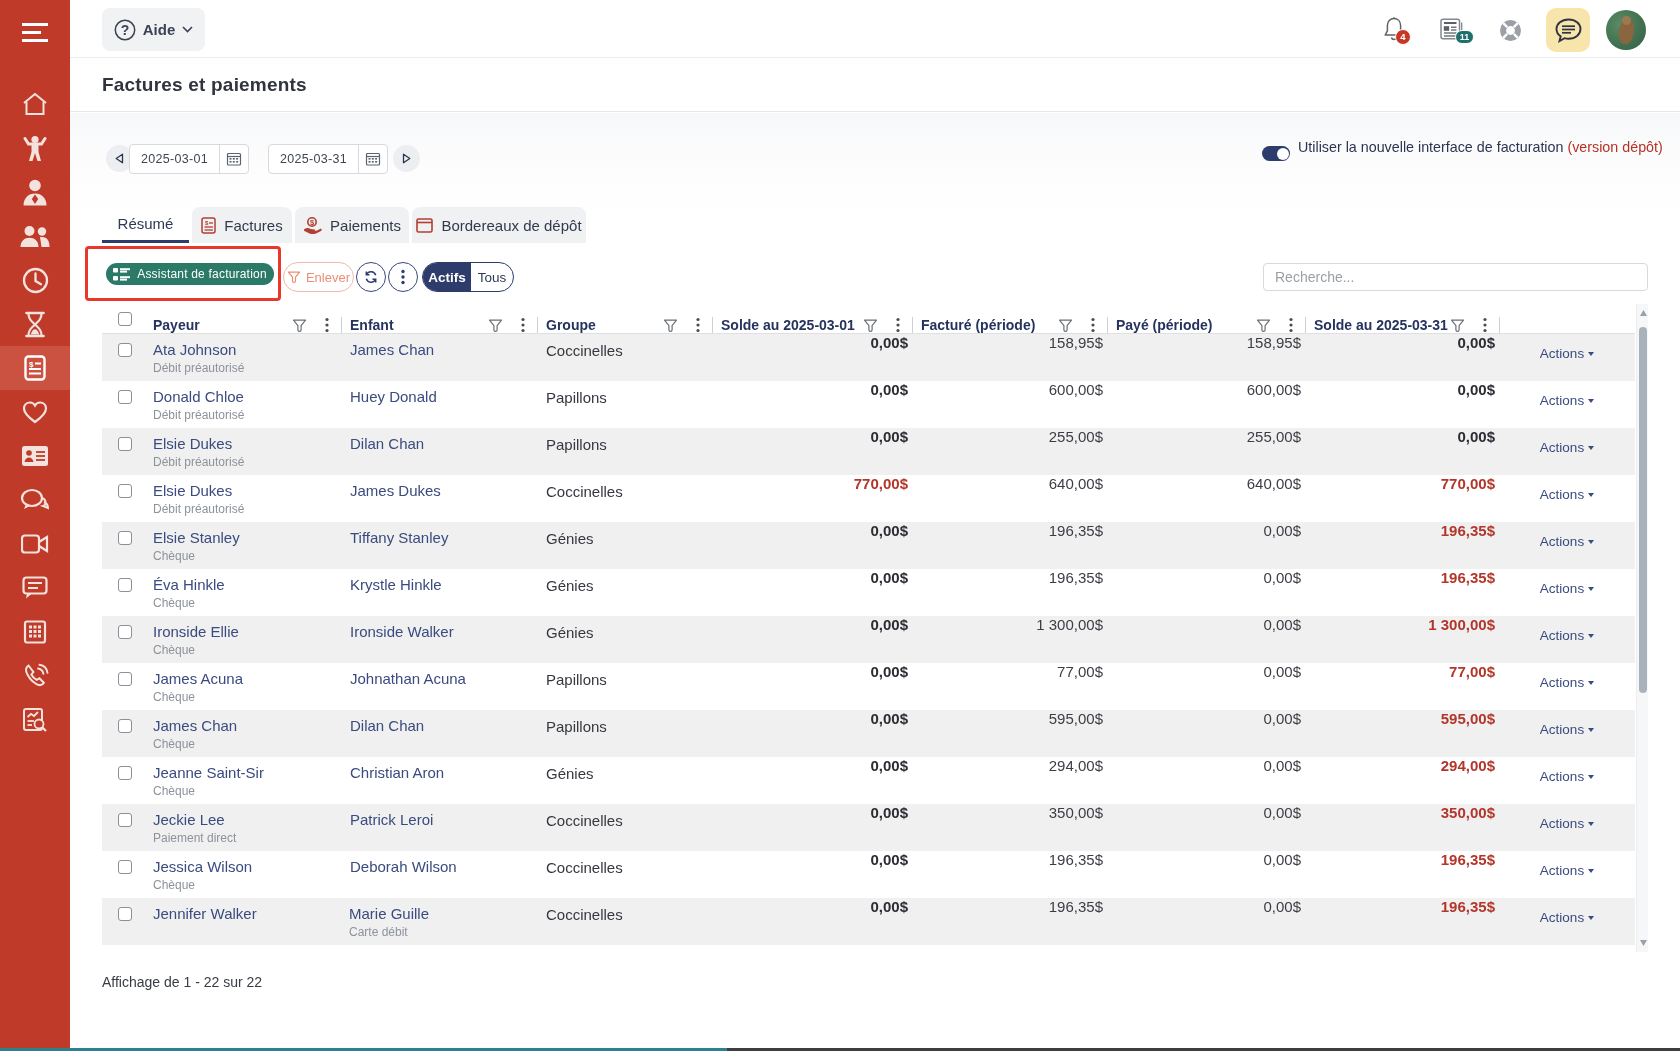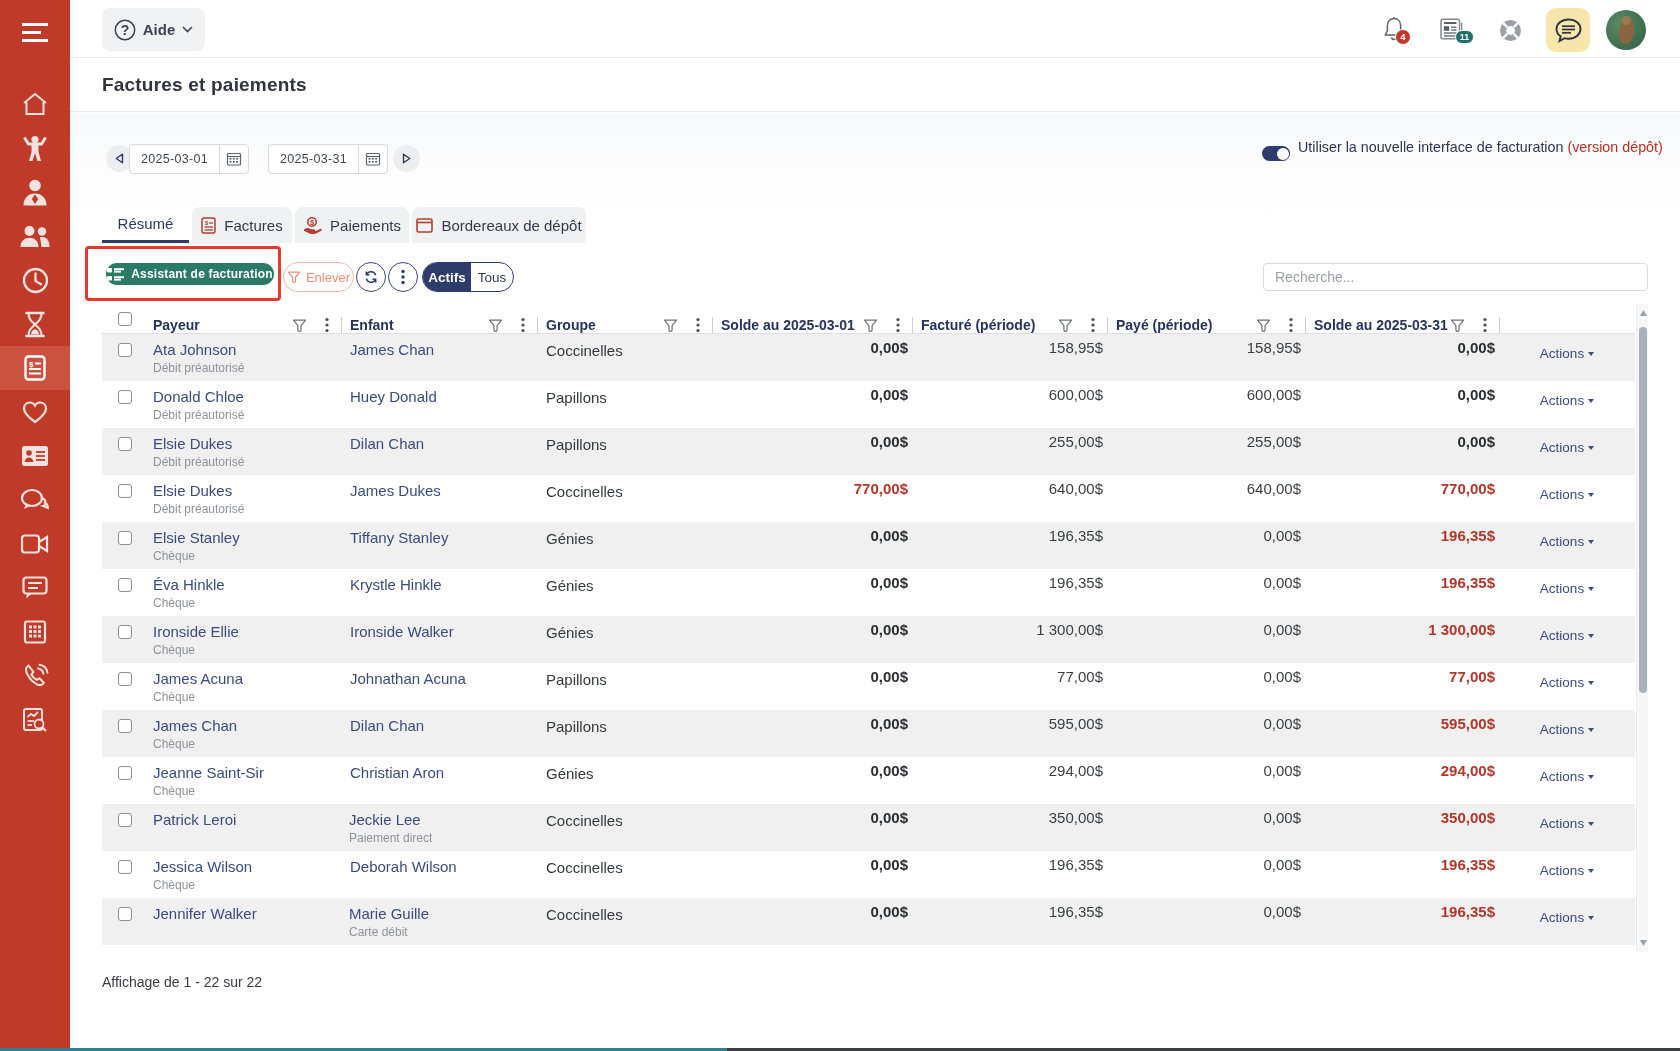--- a/index.html
+++ b/index.html
@@ -24,21 +24,21 @@
 
 #toggle{position:absolute;left:1192px;top:33px;width:28px;height:15px;background:#2d3c6b;border-radius:8px}
 #toggle::after{content:"";position:absolute;right:1.5px;top:1.5px;width:12px;height:12px;border-radius:50%;background:#fff}
 #togglelab{position:absolute;left:1228px;top:26px;font-size:14.3px;color:#2b3550;white-space:nowrap}
 #togglelab .beta{color:#b73226}
 
 .tab{position:absolute;top:94px;height:36px;background:#f0f1f3;border-radius:8px 8px 0 0;display:flex;align-items:center;justify-content:center;gap:8px;font-size:15px;color:#333a4e}
 .tab.on{background:#fff;color:#2d3a55;font-weight:normal;border-bottom:3px solid #2d3c6b}
 
 #annot{position:absolute;left:15px;top:133px;width:196px;height:55px;border:3px solid #e8382b;border-radius:4px}
-#greenbtn{position:absolute;left:36px;top:150px;width:168px;height:22px;border-radius:14.5px;background:#2b7a68;color:#fff;font-size:12px;font-weight:bold;letter-spacing:.2px;display:flex;align-items:center;justify-content:center;gap:7px;white-space:nowrap}
+#greenbtn{position:absolute;left:36px;top:150px;width:168px;height:22px;border-radius:14.5px;background:#2b7a68;color:#fff;font-size:12px;font-weight:normal;letter-spacing:.2px;display:flex;align-items:center;justify-content:center;gap:7px;white-space:nowrap}
 #enlever{position:absolute;left:213px;top:149px;width:71px;height:30px;border:1px solid #f0b9ab;border-radius:15px;background:#fff;color:#ec8d74;font-size:13px;display:flex;white-space:nowrap;align-items:center;justify-content:center;gap:5px}
 .cbtn{position:absolute;top:149px;width:30px;height:30px;border:1px solid #39477a;border-radius:50%;background:#fff;display:flex;align-items:center;justify-content:center}
 #seg{position:absolute;left:352px;top:149px;height:30px;border:1px solid #2d3c6b;border-radius:15px;overflow:hidden;display:flex;background:#fff}
 #seg .s1{width:48px;background:#2d3c6b;color:#fff;font-weight:bold;font-size:13.5px;display:flex;align-items:center;justify-content:center}
 #seg .s2{width:42px;color:#2d3a55;font-size:13.5px;display:flex;align-items:center;justify-content:center}
 #search{position:absolute;left:1193px;top:150px;width:385px;height:28px;border:1px solid #d7d9dd;border-radius:4px;background:#fff;color:#9aa0a6;font-size:14px;line-height:26px;padding-left:11px}
 
 #thead{position:absolute;left:32px;top:191px;width:1533px;height:30px;background:#fff;border-bottom:1px solid #dfe0e2;display:flex}
 .hc{display:flex;align-items:flex-end;position:relative;padding-left:8px}
 .hc .ht{font-size:14px;font-weight:bold;color:#26335e;white-space:nowrap}
@@ -48,21 +48,21 @@
 .vsep{width:1px;height:16px;background:#ccd0d5;position:absolute;right:0}
 #tcbh{width:43px;display:flex;align-items:center}
 .cb{width:14px;height:14px;border:1px solid #8a8f98;border-radius:3px;background:#fff;display:inline-block;margin-left:16px}
 #tbody{position:absolute;left:32px;top:221px;width:1533px}
 .tr{display:flex;height:47px}
 .td{position:relative}
 .tcb{width:43px;padding-top:9px}
 .td .nm{font-size:15px;color:#3a4b7f;padding-top:7px;padding-left:8px;white-space:nowrap}
 .td .sb{font-size:12px;color:#8d929b;padding-top:3px;padding-left:8px}
 .td .gp{font-size:15px;color:#36383f;padding-top:8px;padding-left:8px}
-.td.num{font-size:15px;text-align:right;padding-top:5px;padding-right:5px}
+.td.num{font-size:15px;text-align:right;padding-right:5px}
 .td.num.b{font-weight:bold;color:#2b2d33}
 .td.num.n{color:#3c3e45}
 .td.num.red{font-weight:bold;color:#b3362b}
 .td.act{text-align:center;padding-top:10px}
 .ac{font-size:13.5px;color:#3a4b7f}
 .caret{display:inline-block;margin-left:4px;vertical-align:2px;border-left:3.5px solid transparent;border-right:3.5px solid transparent;border-top:4.5px solid #3a4b7f}
 
 #sbar{position:absolute;left:1566px;top:191px;width:12px;height:648px;background:#f6f7f8;border-left:1px solid #eceded}
 #sbar .thumb{position:absolute;left:2px;top:23px;width:8px;height:366px;border-radius:4px;background:#a9b2ba}
 #foot{position:absolute;left:32px;top:861px;font-size:14px;color:#383c44}
@@ -622,26 +622,26 @@
             <div class="gp">Génies</div>
           </div>
 <div class="td num b" style="width:200px">0,00$</div>
 <div class="td num n" style="width:195px">294,00$</div>
 <div class="td num n" style="width:198px">0,00$</div>
 <div class="td num red" style="width:194px">294,00$</div>
 <div class="td act" style="width:134px"><span class="ac">Actions</span><span class="caret"></span></div>
 </div>
 <div class="tr" style="background:#f0f0f0">
 <div class="td tcb"><span class="cb"></span></div>
-<div class="td" style="width:196px">
-            <div class="nm">Patrick Leroi</div>
-          </div>
 <div class="td" style="width:197px">
             <div class="nm">Jeckie Lee</div>
             <div class="sb">Paiement direct</div>
+          </div>
+<div class="td" style="width:196px">
+            <div class="nm">Patrick Leroi</div>
           </div>
 <div class="td" style="width:175px">
             <div class="gp">Coccinelles</div>
           </div>
 <div class="td num b" style="width:200px">0,00$</div>
 <div class="td num n" style="width:195px">350,00$</div>
 <div class="td num n" style="width:198px">0,00$</div>
 <div class="td num red" style="width:194px">350,00$</div>
 <div class="td act" style="width:134px"><span class="ac">Actions</span><span class="caret"></span></div>
 </div>

